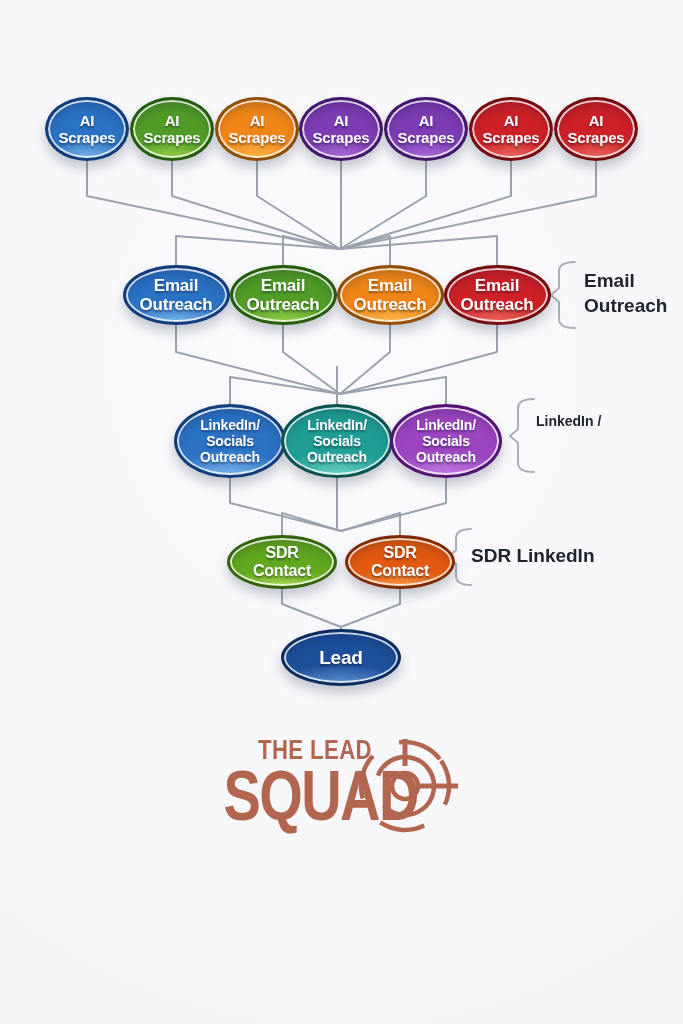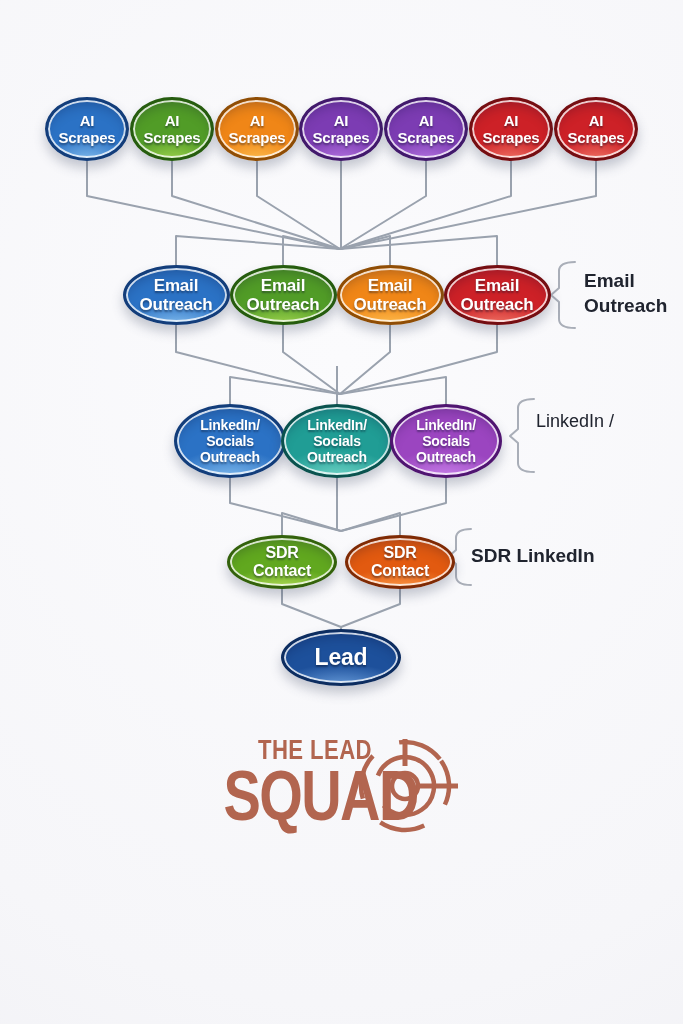--- a/index.html
+++ b/index.html
@@ -20,21 +20,21 @@
     text-shadow:0 2px 2px rgba(8,18,40,.45);
     box-shadow:
       0 7px 12px rgba(70,80,105,.30),
       inset 0 0 0 2px rgba(255,255,255,.78),
       inset 0 10px 14px -7px rgba(0,0,40,.30);
   }
   .bracket-label{position:absolute;color:#20242f;}
   .bl-line{white-space:nowrap;}
   #email-bracket-label{left:584px;top:268px;font-size:19px;font-weight:700;line-height:25px;}
   #linkedin-bracket-label{left:536px;top:408px;line-height:26px;}
-  #linkedin-bracket-label .bl1{font-size:18px;font-weight:400;}
+  #linkedin-bracket-label .bl1{font-size:14px;font-weight:700;}
   #linkedin-bracket-label .bl2{font-size:17px;font-weight:400;}
   #sdr-bracket-label{left:471px;top:545px;font-size:19px;font-weight:700;}
   .logo-line{position:absolute;color:var(--logo,#b2654f);text-align:center;font-weight:800;}
   #logo-line1{left:225px;top:737px;width:180px;font-size:27px;line-height:27px;
     letter-spacing:.5px;transform:scaleX(.82);}
   #logo-line2{left:200px;top:764px;width:235px;font-size:70px;line-height:64px;
     letter-spacing:-2px;transform:scaleX(.80);}
 </style>
 </head>
 <body>
@@ -154,21 +154,21 @@
         <div>Outreach</div>
       </div>
       <div class="node" style="left: 227px; top: 535px; width: 110px; height: 54px; font-size: 16px; line-height: 18px; border-color: rgb(51, 97, 12); background: radial-gradient(95% 80% at 50% 112%, rgb(188, 226, 94) 0%, rgba(255, 255, 255, 0) 62%), linear-gradient(rgb(97, 168, 31) 0%, rgb(97, 168, 31) 100%);">
         <div>SDR</div>
         <div>Contact</div>
       </div>
       <div class="node" style="left: 345px; top: 535px; width: 110px; height: 54px; font-size: 16px; line-height: 18px; border-color: rgb(126, 42, 5); background: radial-gradient(95% 80% at 50% 112%, rgb(255, 161, 78) 0%, rgba(255, 255, 255, 0) 62%), linear-gradient(rgb(226, 90, 16) 0%, rgb(226, 90, 16) 100%);">
         <div>SDR</div>
         <div>Contact</div>
       </div>
-      <div class="node" style="left: 281px; top: 628.5px; width: 120px; height: 57px; font-size: 23px; line-height: 25px; border-color: rgb(13, 45, 96); background: radial-gradient(95% 80% at 50% 112%, rgb(111, 163, 224) 0%, rgba(255, 255, 255, 0) 62%), linear-gradient(rgb(29, 80, 155) 0%, rgb(29, 80, 155) 100%);">
+      <div class="node" style="left: 281px; top: 628.5px; width: 120px; height: 57px; font-size: 19px; line-height: 25px; border-color: rgb(13, 45, 96); background: radial-gradient(95% 80% at 50% 112%, rgb(111, 163, 224) 0%, rgba(255, 255, 255, 0) 62%), linear-gradient(rgb(29, 80, 155) 0%, rgb(29, 80, 155) 100%);">
         <div>Lead</div>
       </div>
     </div>
 
   <div class="bracket-label" id="email-bracket-label">
     <div class="bl-line">Email</div>
     <div class="bl-line">Outreach</div>
   </div>
   <div class="bracket-label" id="linkedin-bracket-label">
     <div class="bl-line bl1">LinkedIn /</div>

